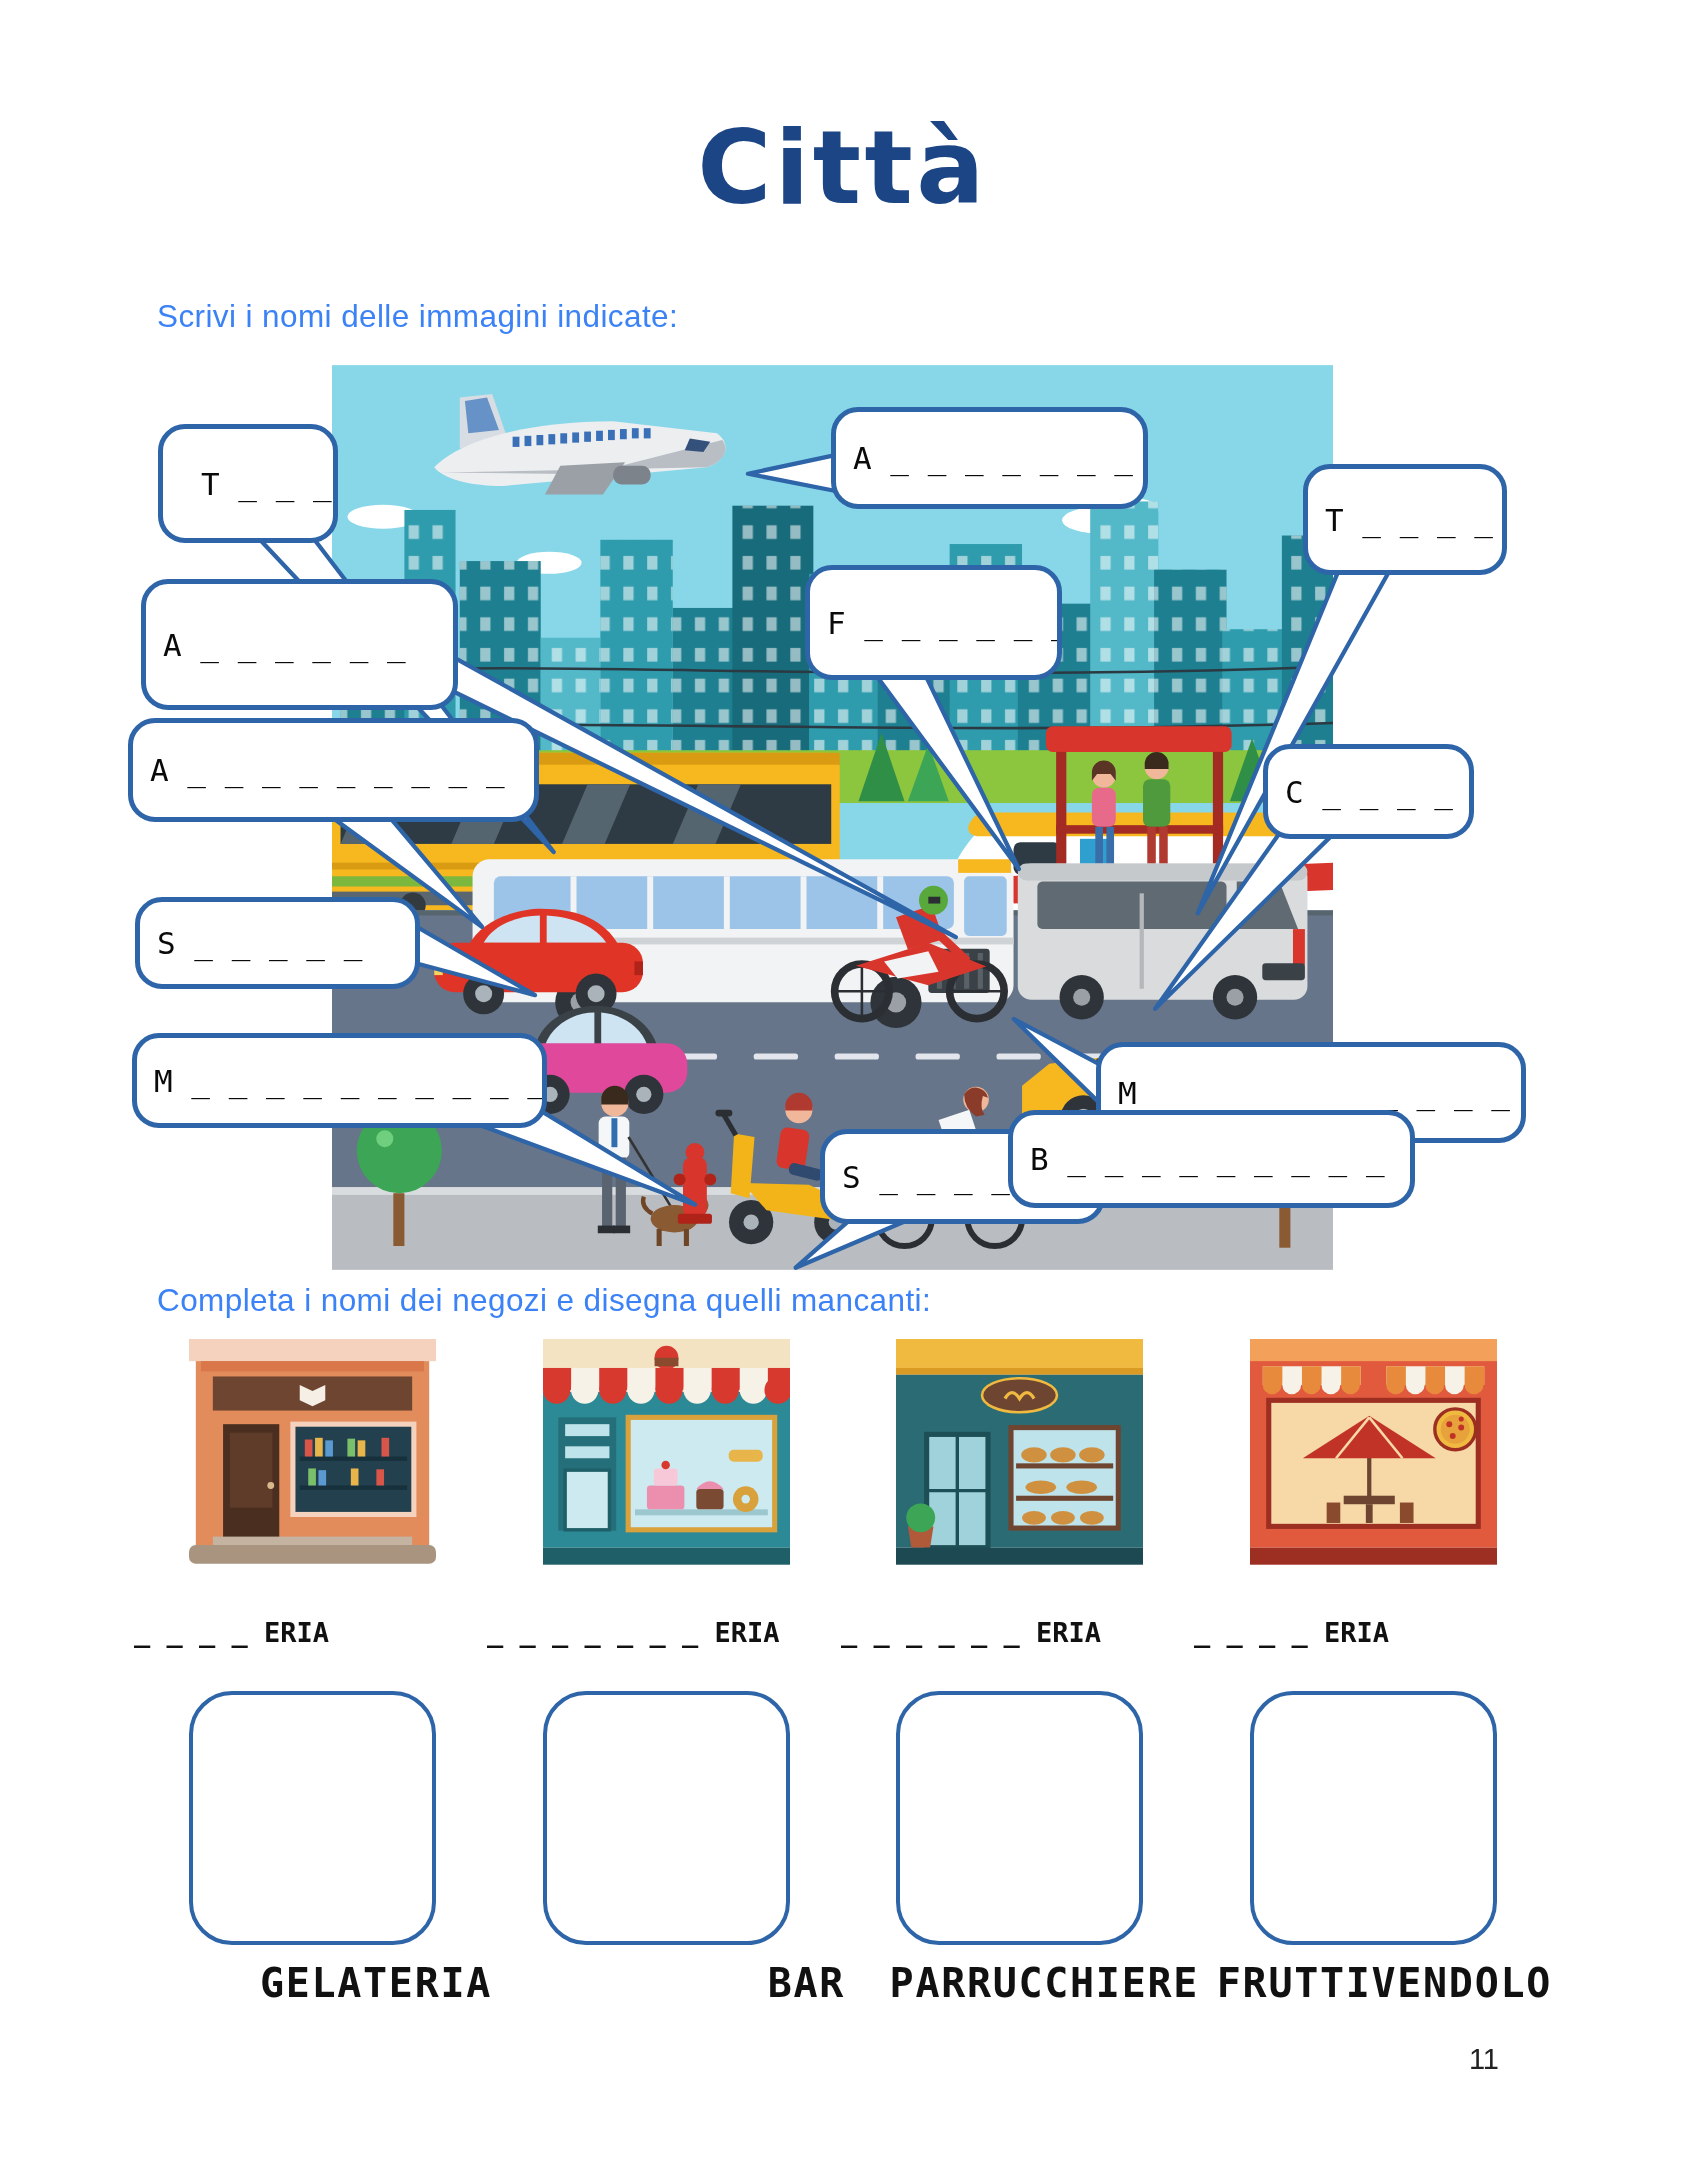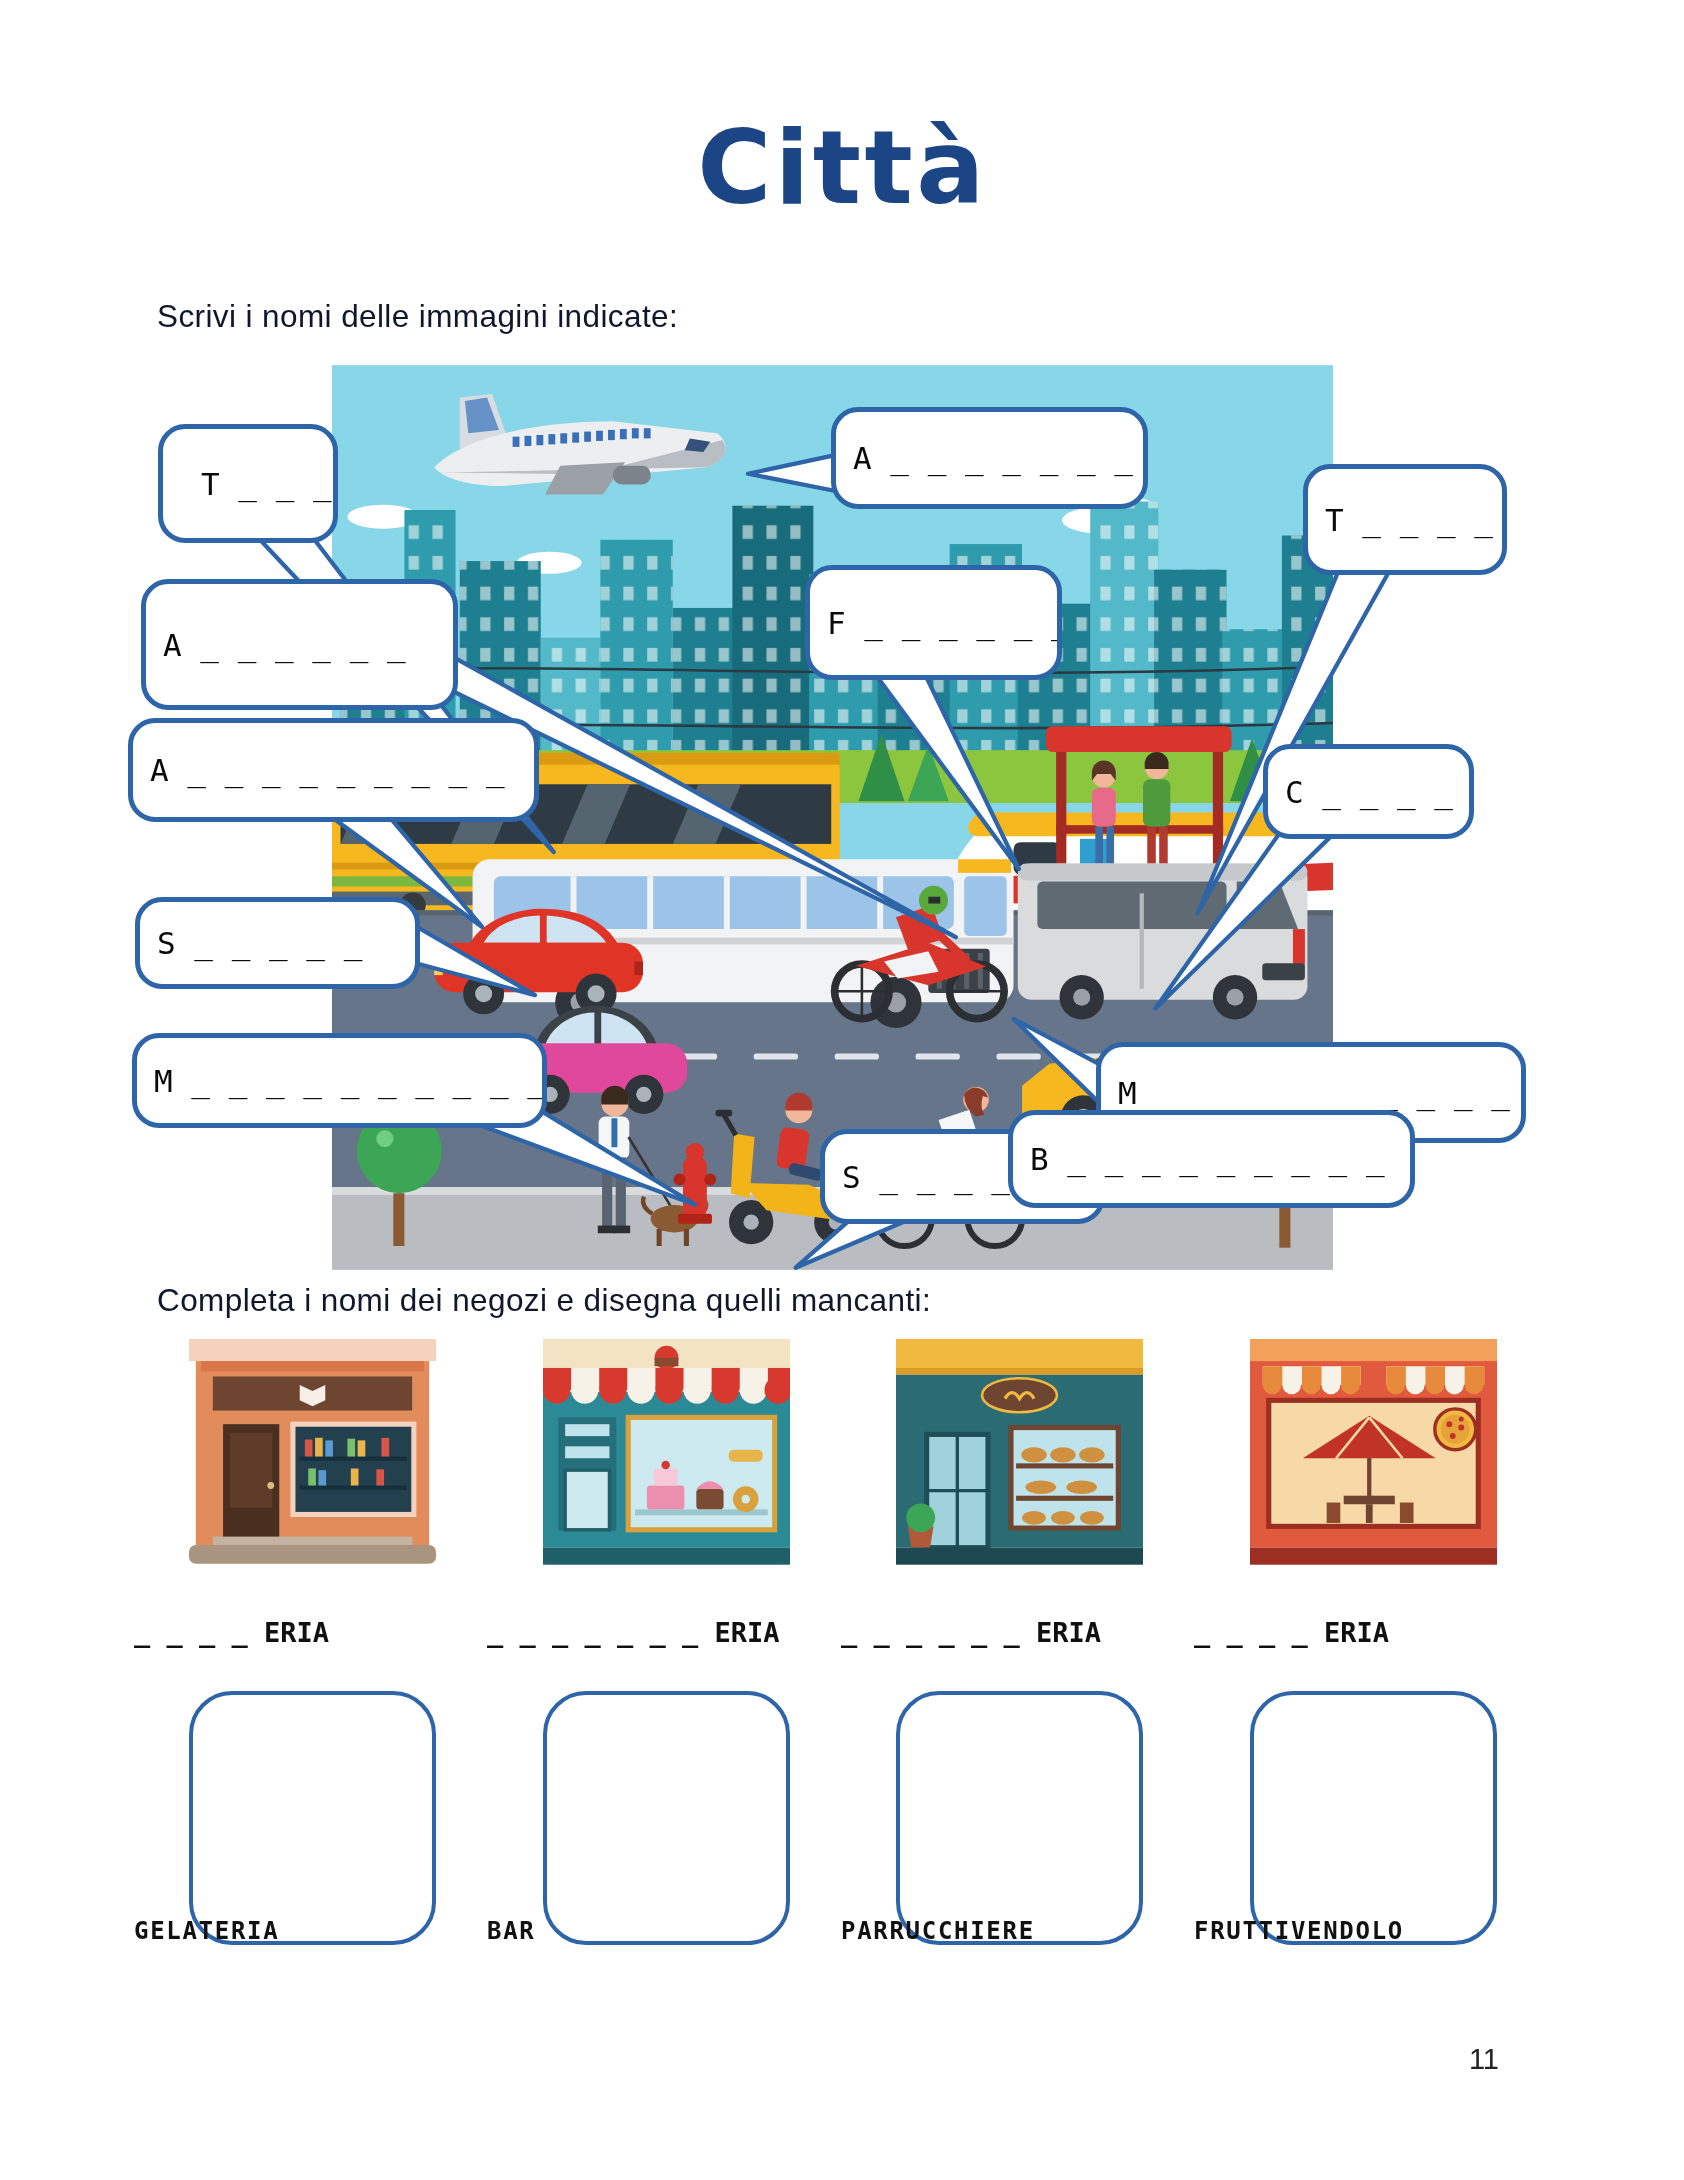--- a/index.html
+++ b/index.html
@@ -1,37 +1,37 @@
 <!DOCTYPE html>
 <html style="font-size:13.6px"><head>
 <meta charset="utf-8">
 <style>
   html,body{margin:0;padding:0;}
   body{width:1685px;height:2181px;position:relative;background:#ffffff;
        font-family:"Liberation Sans",sans-serif;overflow:hidden;}
   .title{position:absolute;top:109px;left:0;width:100%;text-align:center;
          font-size:101px;font-weight:bold;color:#1c4586;letter-spacing:3.4px;
          font-family:"DejaVu Sans",sans-serif;}
-  .instr{position:absolute;font-size:31.5px;color:#0f172a;letter-spacing:0.4px;}
+  .instr{position:absolute;font-size:31.5px;color:#3b82f6;letter-spacing:0.4px;}
   #instr1{left:157px;top:298px;}
   #instr2{left:157px;top:1282px;}
   #scene{position:absolute;left:332px;top:365px;z-index:1;}
   #tails{position:absolute;left:0;top:0;z-index:2;pointer-events:none;}
   .bubble{position:absolute;z-index:3;background:#ffffff;border:5.1px solid #2e64a8;
           border-radius:27px;display:flex;align-items:center;box-sizing:border-box;
           padding:0 6.8px 0 17px;font-family:"DejaVu Sans Mono",monospace;
           font-size:31px;color:#0a0a0a;white-space:nowrap;overflow:hidden;}
   .shopimg{position:absolute;width:247px;height:247px;}
   .shoplabel{position:absolute;width:358px;text-align:left;top:1617px;
              font-family:"DejaVu Sans Mono",monospace;font-size:27px;font-weight:bold;
              color:#111;white-space:nowrap;}
   .drawbox{position:absolute;top:1691px;width:247px;height:254px;background:#fff;
            border:4.3px solid #2e64a8;border-radius:43px;box-sizing:border-box;}
-  .drawlabel{position:absolute;width:358px;text-align:left;top:1917px;
-             font-family:"DejaVu Sans Mono",monospace;font-size:24px;font-weight:bold;
+  .drawlabel{position:absolute;width:358px;text-align:right;top:1960px;
+             font-family:"DejaVu Sans Mono",monospace;font-size:40px;font-weight:bold;
              letter-spacing:1.7px;color:#111;white-space:nowrap;}
   #pagenum{position:absolute;left:0;width:1499px;top:2043px;text-align:right;
            font-size:29px;color:#222;}
 </style>
 </head>
 <body>
 
 <div class="title">Città</div>
 <div class="instr" id="instr1">Scrivi i nomi delle immagini  indicate:</div>
 

